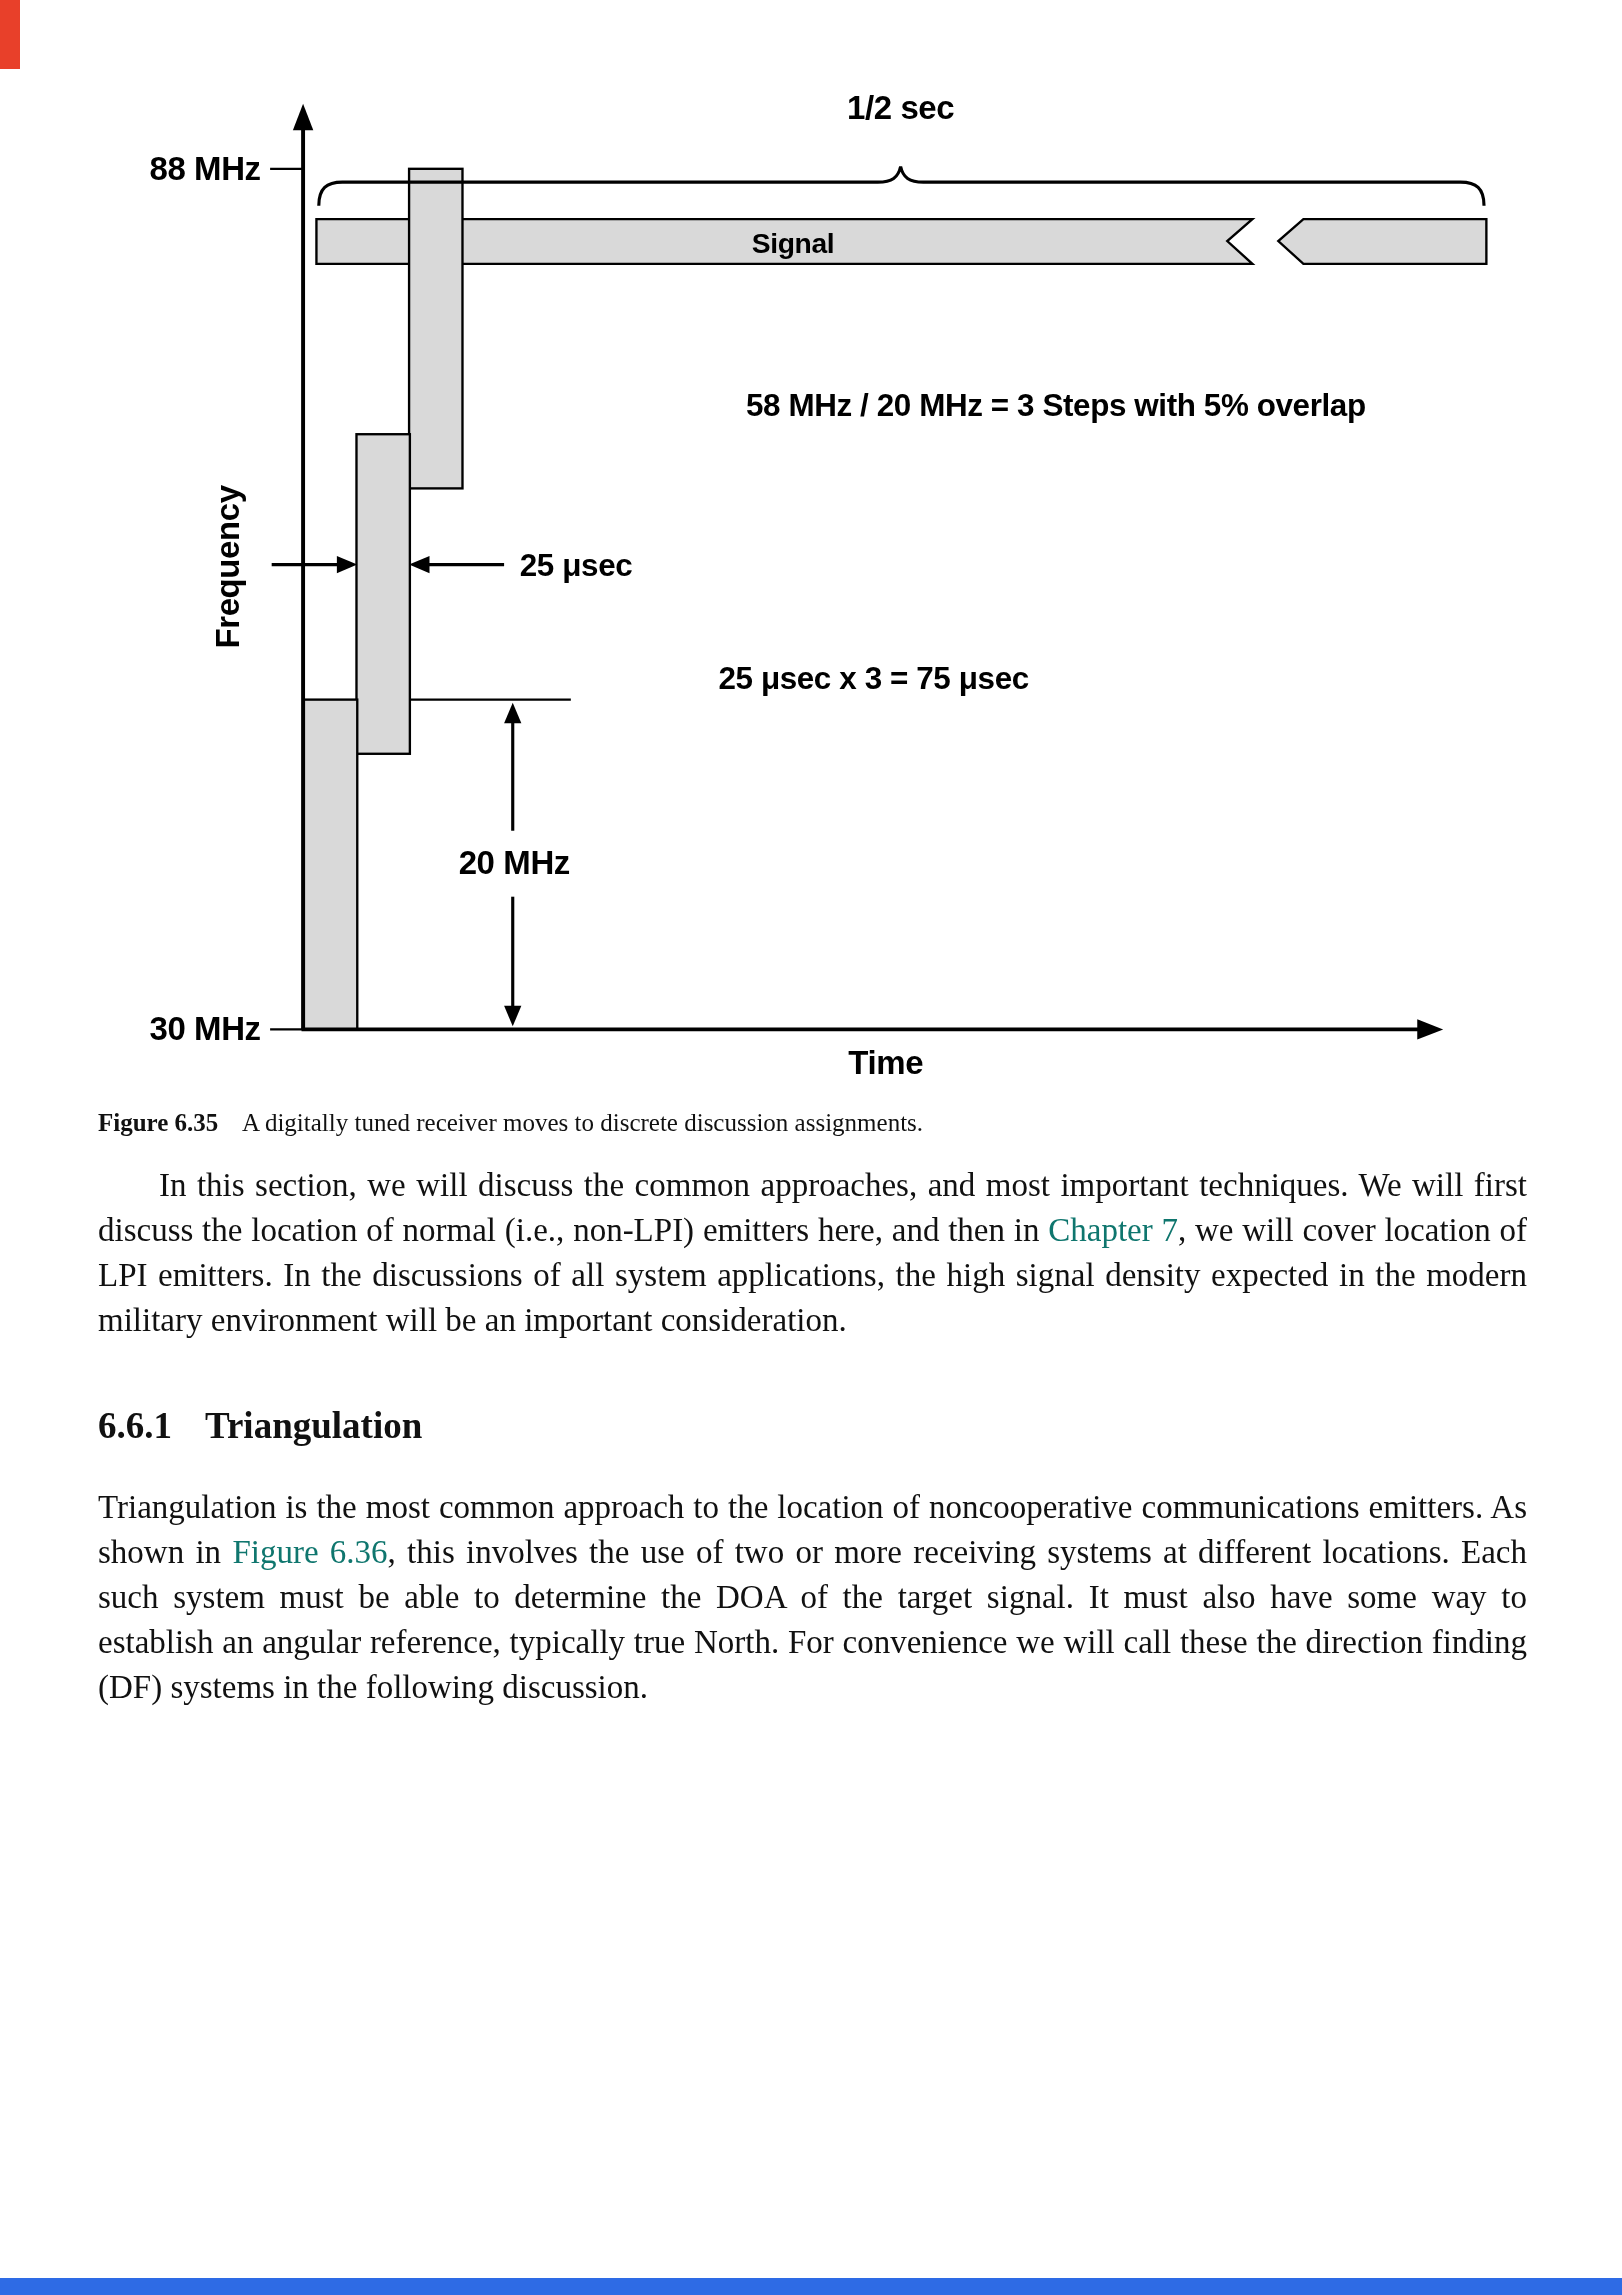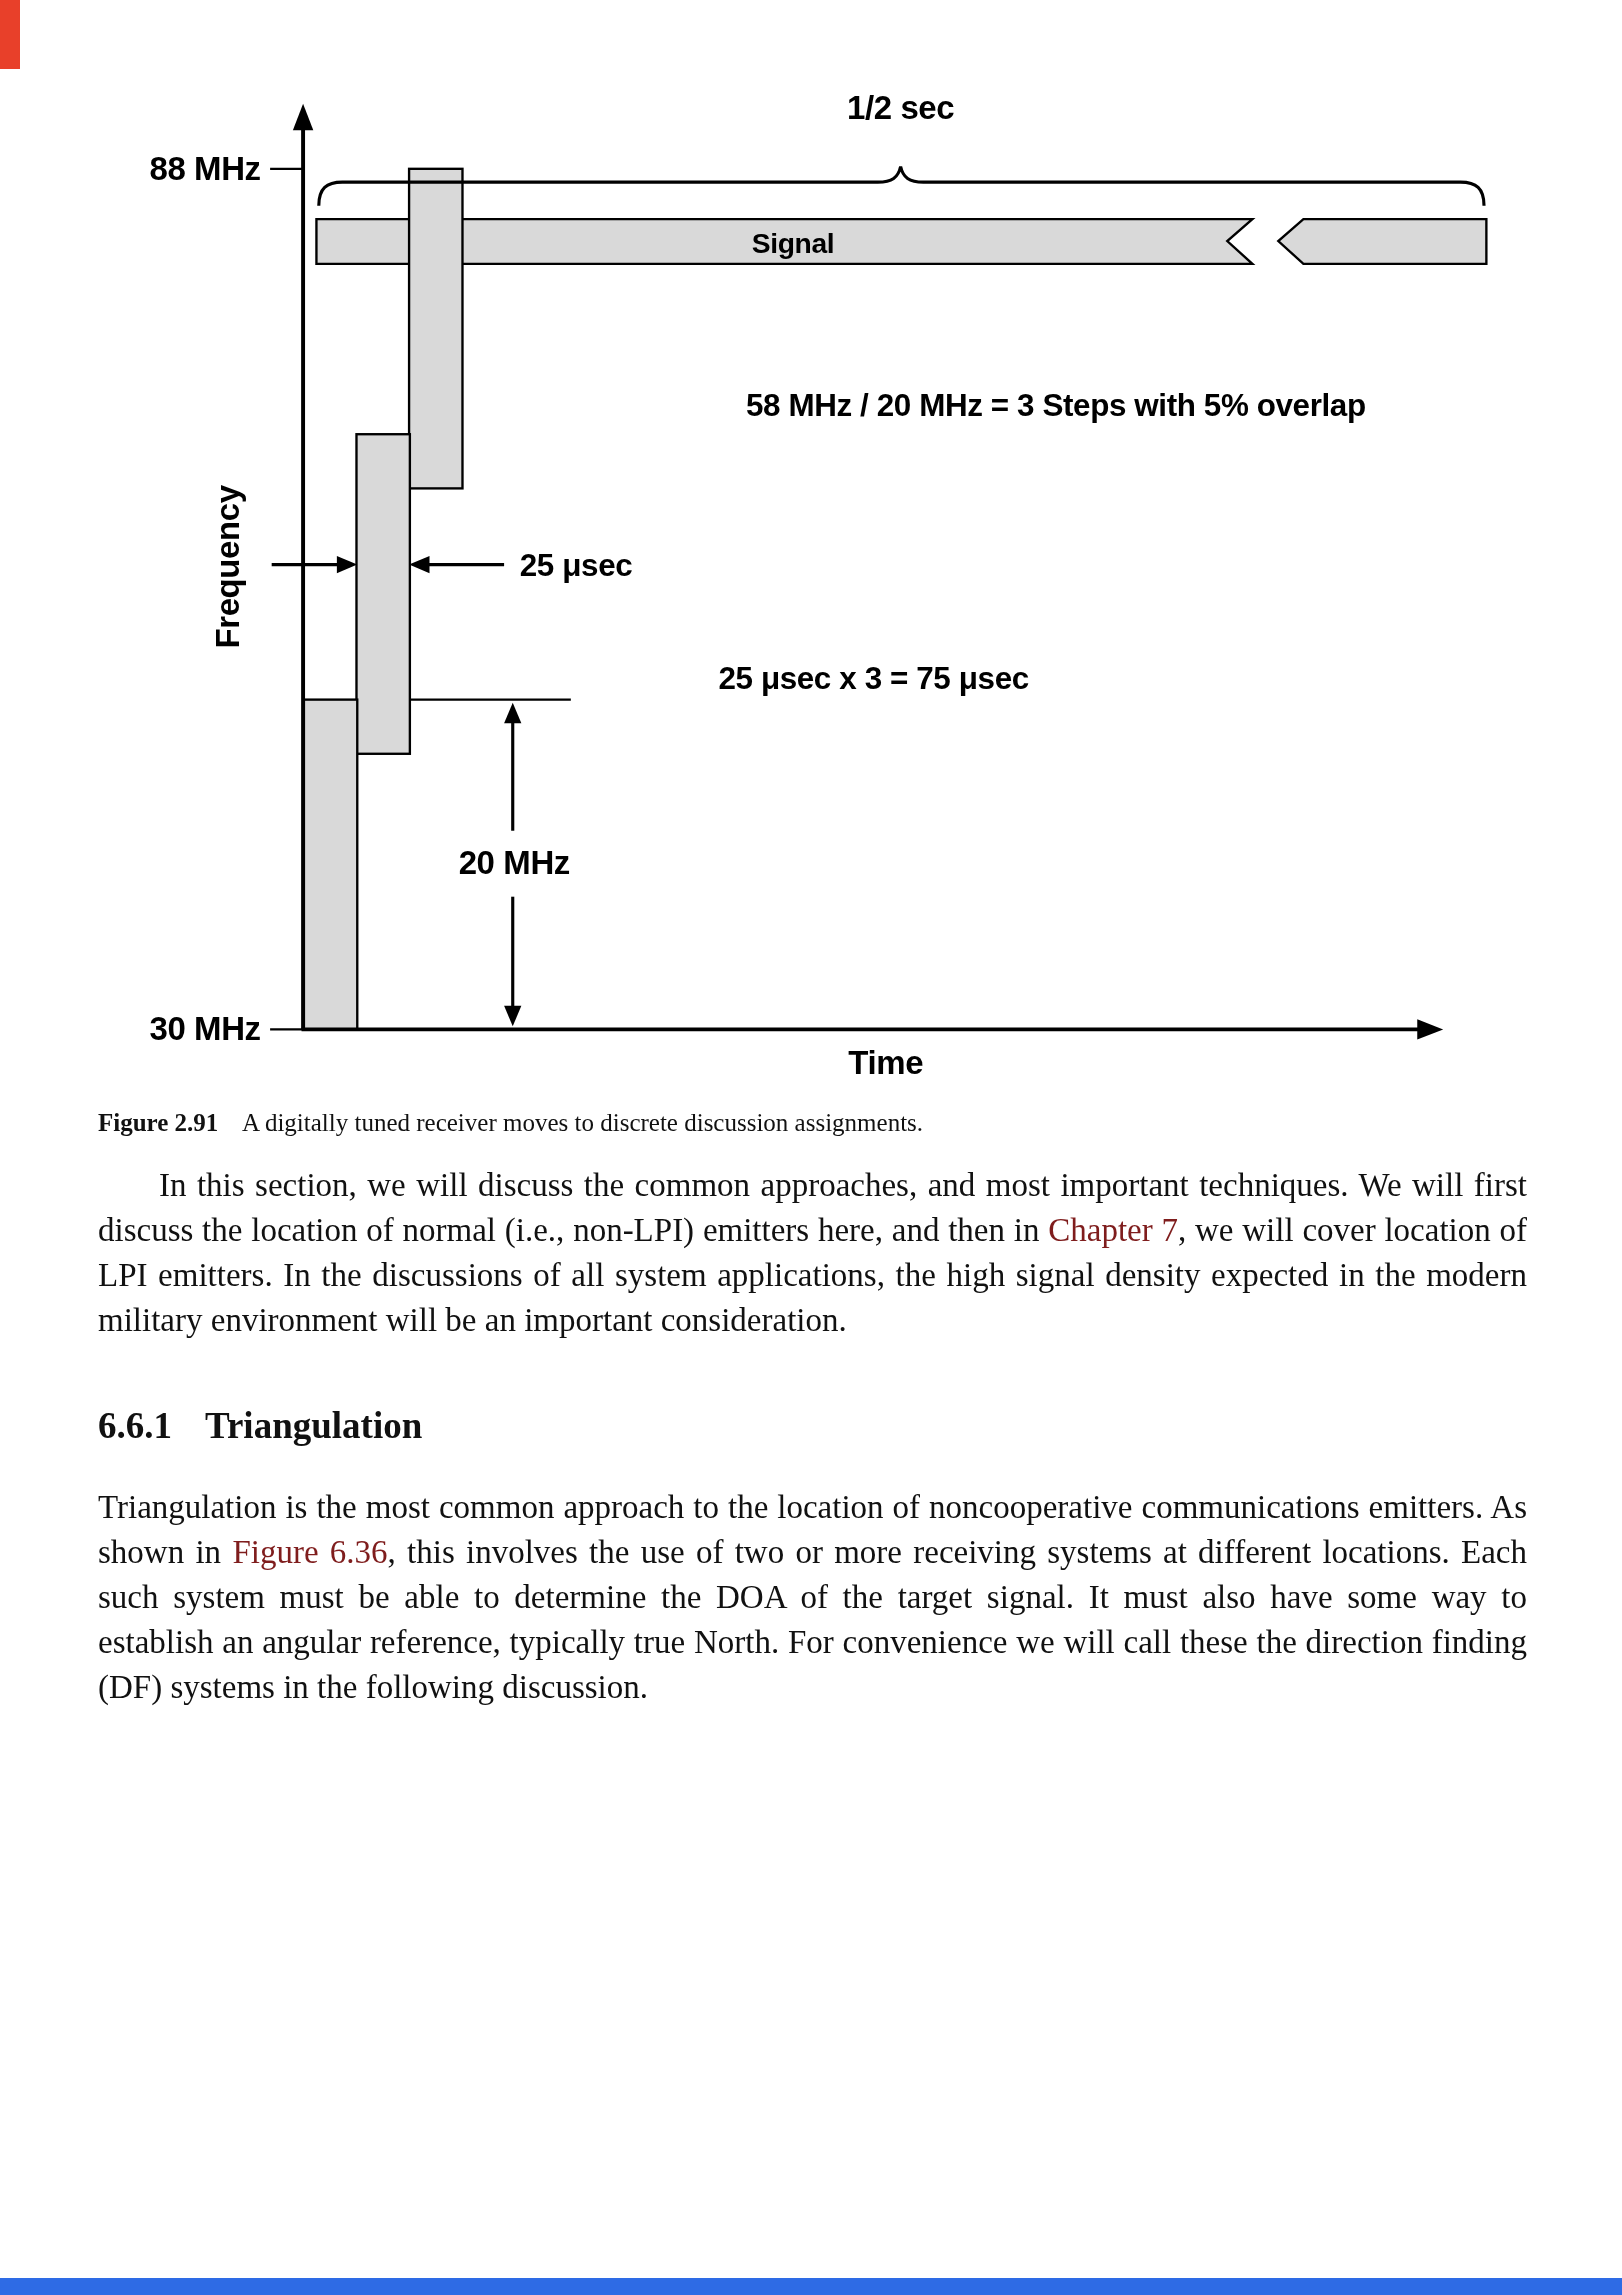--- a/index.html
+++ b/index.html
@@ -43,21 +43,21 @@
   .caption .cap-label { font-weight: bold; margin-right: 23.6px; }
 
   .body-p {
     margin: 23.6px 96px 0 98px;
     font-size: 33px;
     line-height: 45px;
     text-align: justify;
   }
   .body-p.indent { text-indent: 61px; }
 
-  .link { color: #7f1d1d; cursor: pointer; }
+  .link { color: #0f766e; cursor: pointer; }
 
   h2.section-heading {
     margin: 63px 96px 38px 98px;
     font-size: 37px;
     font-weight: bold;
     line-height: 1.1;
   }
   h2.section-heading .sec-num { margin-right: 33px; }
 </style>
 </head>
@@ -109,21 +109,21 @@
       <line x1="521" y1="891" x2="727" y2="891" stroke="#000" stroke-width="3"></line>
       <polygon points="653,895 642,921 664,921" fill="#000"></polygon>
       <line x1="653" y1="910" x2="653" y2="1058" stroke="#000" stroke-width="4"></line>
       <text x="655" y="1113" text-anchor="middle" class="fig-label">20 MHz</text>
       <line x1="653" y1="1142" x2="653" y2="1292" stroke="#000" stroke-width="4"></line>
       <polygon points="653,1307 642,1281 664,1281" fill="#000"></polygon>
     </svg>
   </div>
 
   <div class="caption">
-    <span class="cap-label">Figure 2.91</span><span>A digitally tuned receiver moves to discrete discussion assignments.</span>
+    <span class="cap-label">Figure 6.35</span><span>A digitally tuned receiver moves to discrete discussion assignments.</span>
   </div>
 
   <p class="body-p indent">
     <span>In this section, we will discuss the common approaches, and most important techniques. We will first discuss the location of normal (i.e., non-LPI) emitters here, and then in </span><span class="link">Chapter 7</span><span>, we will cover location of LPI emitters. In the discussions of all system applications, the high signal density expected in the modern military environment will be an important consideration.</span>
   </p>
 
   <h2 class="section-heading">
     <span class="sec-num">6.6.1</span><span>Triangulation</span>
   </h2>
 

